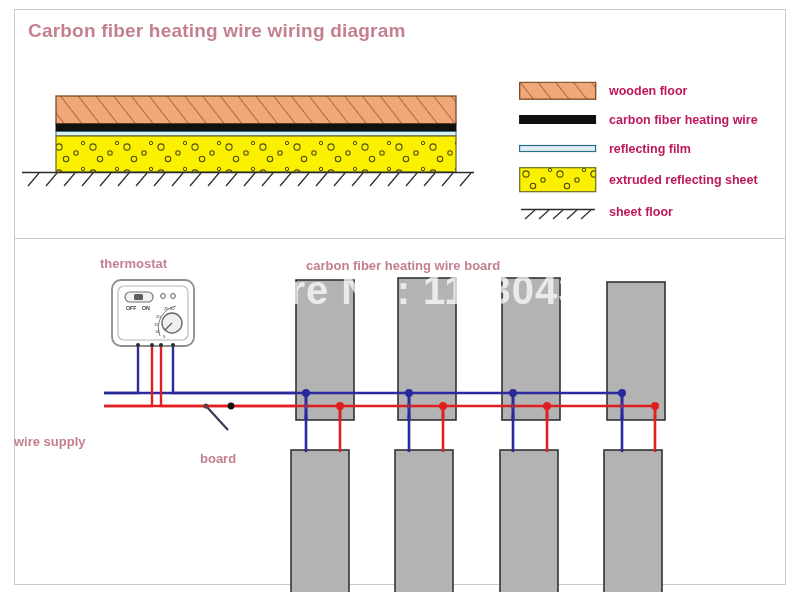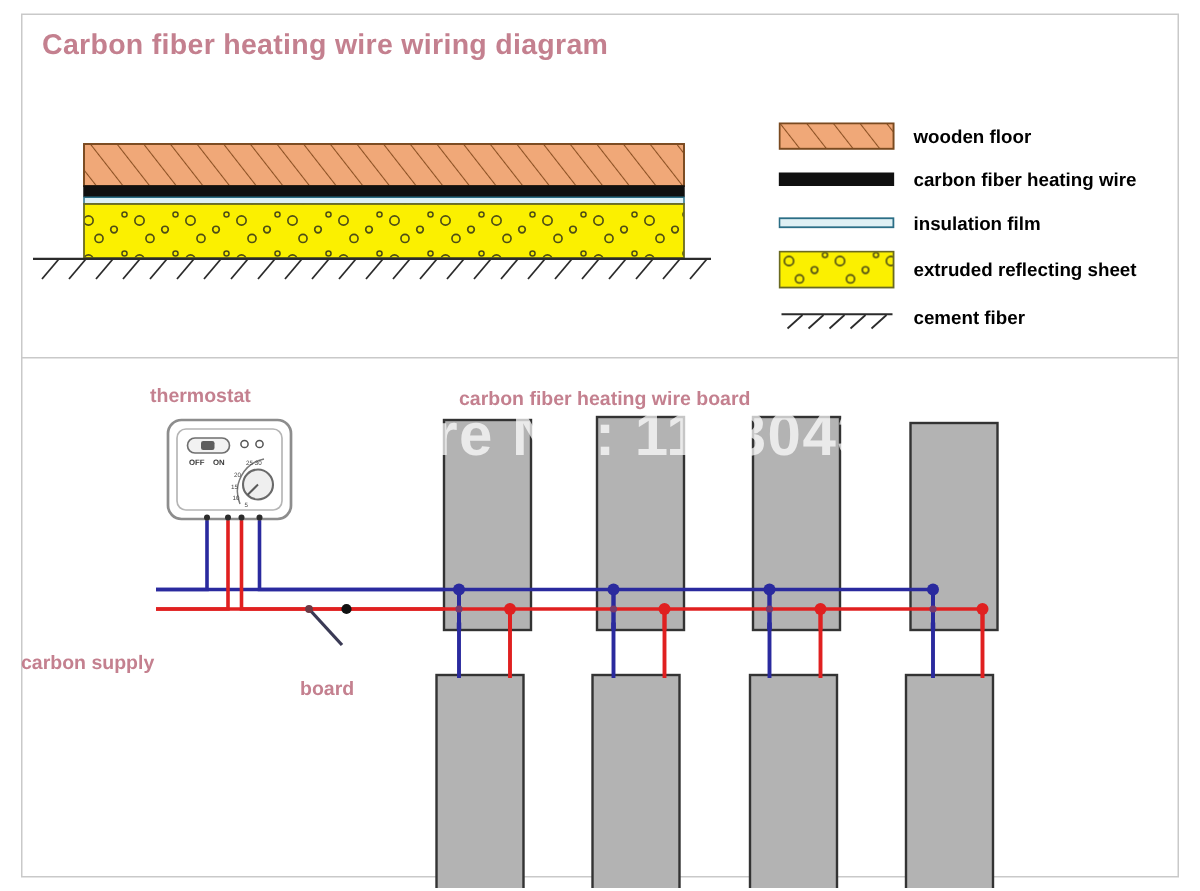--- a/index.html
+++ b/index.html
@@ -14,21 +14,21 @@
   .panel-divider{position:absolute;left:14px;top:238px;width:772px;height:0;
          border-top:1px solid #c9c9c9;}
 
   .label{position:absolute;color:#c4808f;font-weight:bold;white-space:nowrap;}
   .title{left:28px;top:20px;font-size:19px;letter-spacing:.2px;}
 
   
   .legend{position:absolute;left:519px;top:76px;}
   .legrow{position:relative;height:29px;}
   .legtext{position:absolute;left:90px;top:50%;transform:translateY(-50%);
-           color:#000000;font-weight:bold;font-size:12.5px;white-space:nowrap;}
+           color:#be185d;font-weight:bold;font-size:12.5px;white-space:nowrap;}
   .swatch{position:absolute;left:0;top:50%;transform:translateY(-50%);}
 
   
   .lb-thermostat{left:100px;top:256px;font-size:13px;}
   .lb-board{left:306px;top:258px;font-size:13px;}
   .lb-power{left:14px;top:434px;font-size:13px;}
   .lb-switch{left:200px;top:451px;font-size:13px;}
 
   
   .watermark{position:absolute;left:222px;top:268px;font-size:40px;
@@ -130,21 +130,21 @@
       </span>
       <span class="legtext">carbon fiber heating wire</span>
     </div>
 
     <div class="legrow">
       <span class="swatch">
         <svg width="78" height="12">
             <rect x="0.6" y="2.5" width="76" height="6" fill="#dff0f4" stroke="#2b6e86" stroke-width="1.2"></rect>
           </svg>
       </span>
-      <span class="legtext">insulation film</span>
+      <span class="legtext">reflecting film</span>
     </div>
 
     <div class="legrow" style="height:34px">
       <span class="swatch">
         <svg width="78" height="26">
             <rect x="0.7" y="0.7" width="76" height="24" fill="url(#bubble)" stroke="#6a6a20" stroke-width="1.2"></rect>
           </svg>
       </span>
       <span class="legtext">extruded reflecting sheet</span>
     </div>
@@ -155,27 +155,27 @@
           <line x1="2" y1="6.5" x2="76" y2="6.5" stroke="#2b2b2b" stroke-width="1.4"></line>
           <g stroke="#2b2b2b" stroke-width="1.2">
             <line x1="6" y1="16" x2="16" y2="7"></line>
               <line x1="20" y1="16" x2="30" y2="7"></line>
             <line x1="34" y1="16" x2="44" y2="7"></line>
               <line x1="48" y1="16" x2="58" y2="7"></line>
             <line x1="62" y1="16" x2="72" y2="7"></line>
           </g>
         </svg>
       </span>
-      <span class="legtext">cement fiber</span>
+      <span class="legtext">sheet floor</span>
     </div>
   </div>
 
   <div class="label lb-thermostat">thermostat</div>
   <div class="label lb-board">carbon fiber heating wire board</div>
-  <div class="label lb-power">carbon supply</div>
+  <div class="label lb-power">wire supply</div>
   <div class="label lb-switch">board</div>
 
   <svg class="abs" style="left:0;top:240px;" width="800" height="352">
 
     <g>
       <rect x="296" y="40" width="58" height="140" fill="#b3b3b3" stroke="#333" stroke-width="1.6"></rect>
       </g>
     <g>
       <rect x="398" y="38" width="58" height="142" fill="#b3b3b3" stroke="#333" stroke-width="1.6"></rect>
       </g>

